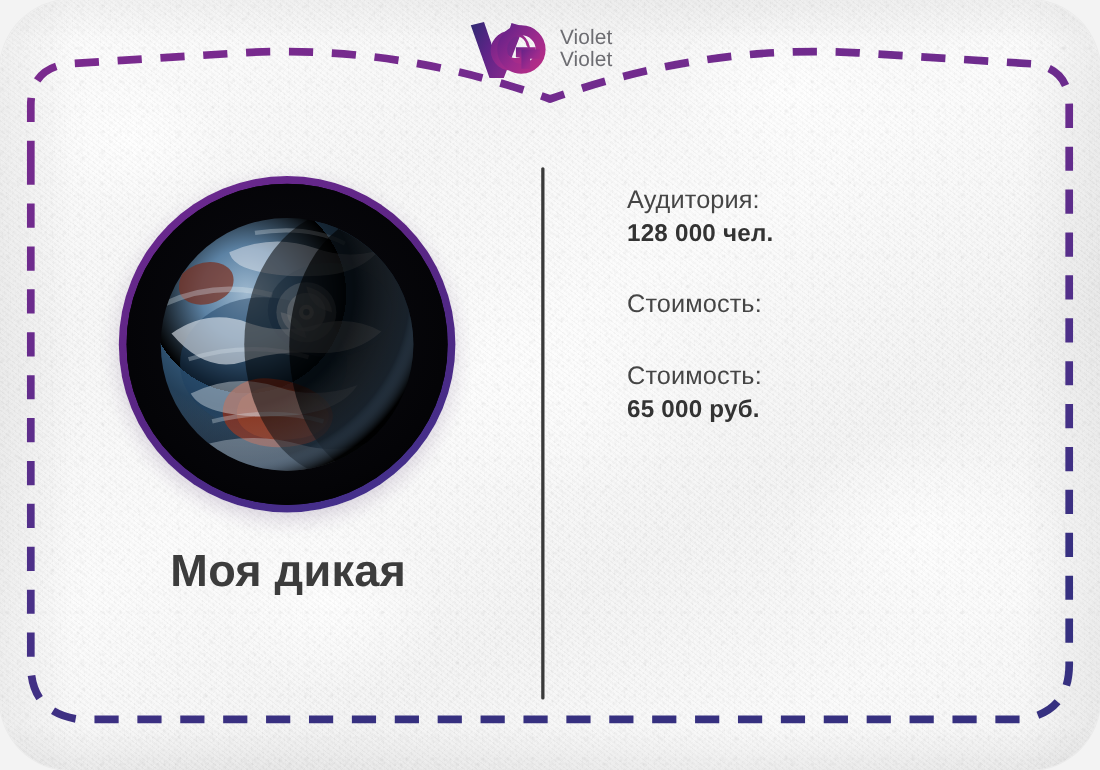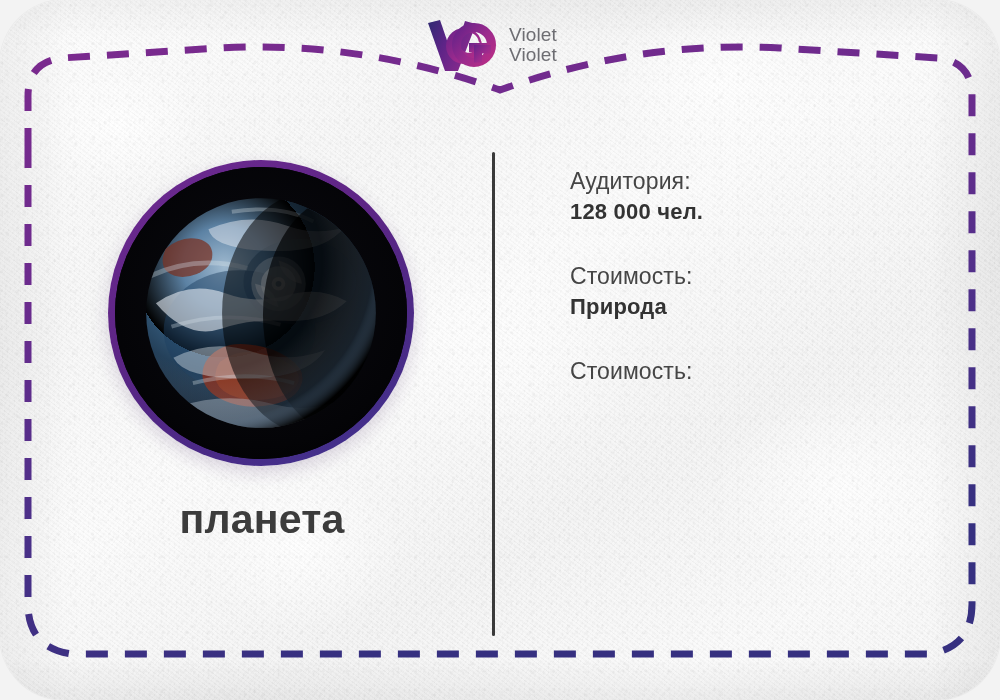--- a/index.html
+++ b/index.html
@@ -294,37 +294,37 @@
           <ellipse cx="206" cy="150" rx="96" ry="126" fill="#000" opacity=".55"></ellipse>
           <ellipse cx="238" cy="152" rx="86" ry="124" fill="#000" opacity=".7"></ellipse>
         </g>
 
         <circle cx="150" cy="150" r="118" fill="url(#limb)"></circle>
       </svg>
     </div>
   </div>
 
   <div class="channel-title">
-    <div>планета</div>
+    <div>Моя дикая</div>
   </div>
 
   <div class="divider"></div>
 
   <div class="stats">
 
     <div class="stat">
       <div class="stat-label">Аудитория:</div>
       <div class="stat-value">128 000 чел.</div>
     </div>
 
     <div class="stat">
       <div class="stat-label">Стоимость:</div>
-      <div class="stat-value">Природа</div>
     </div>
 
 
     <div class="stat">
       <div class="stat-label">Стоимость:</div>
+      <div class="stat-value">65 000 руб.</div>
     </div>
 
   </div>
 
 </div>
 
 </body></html>

